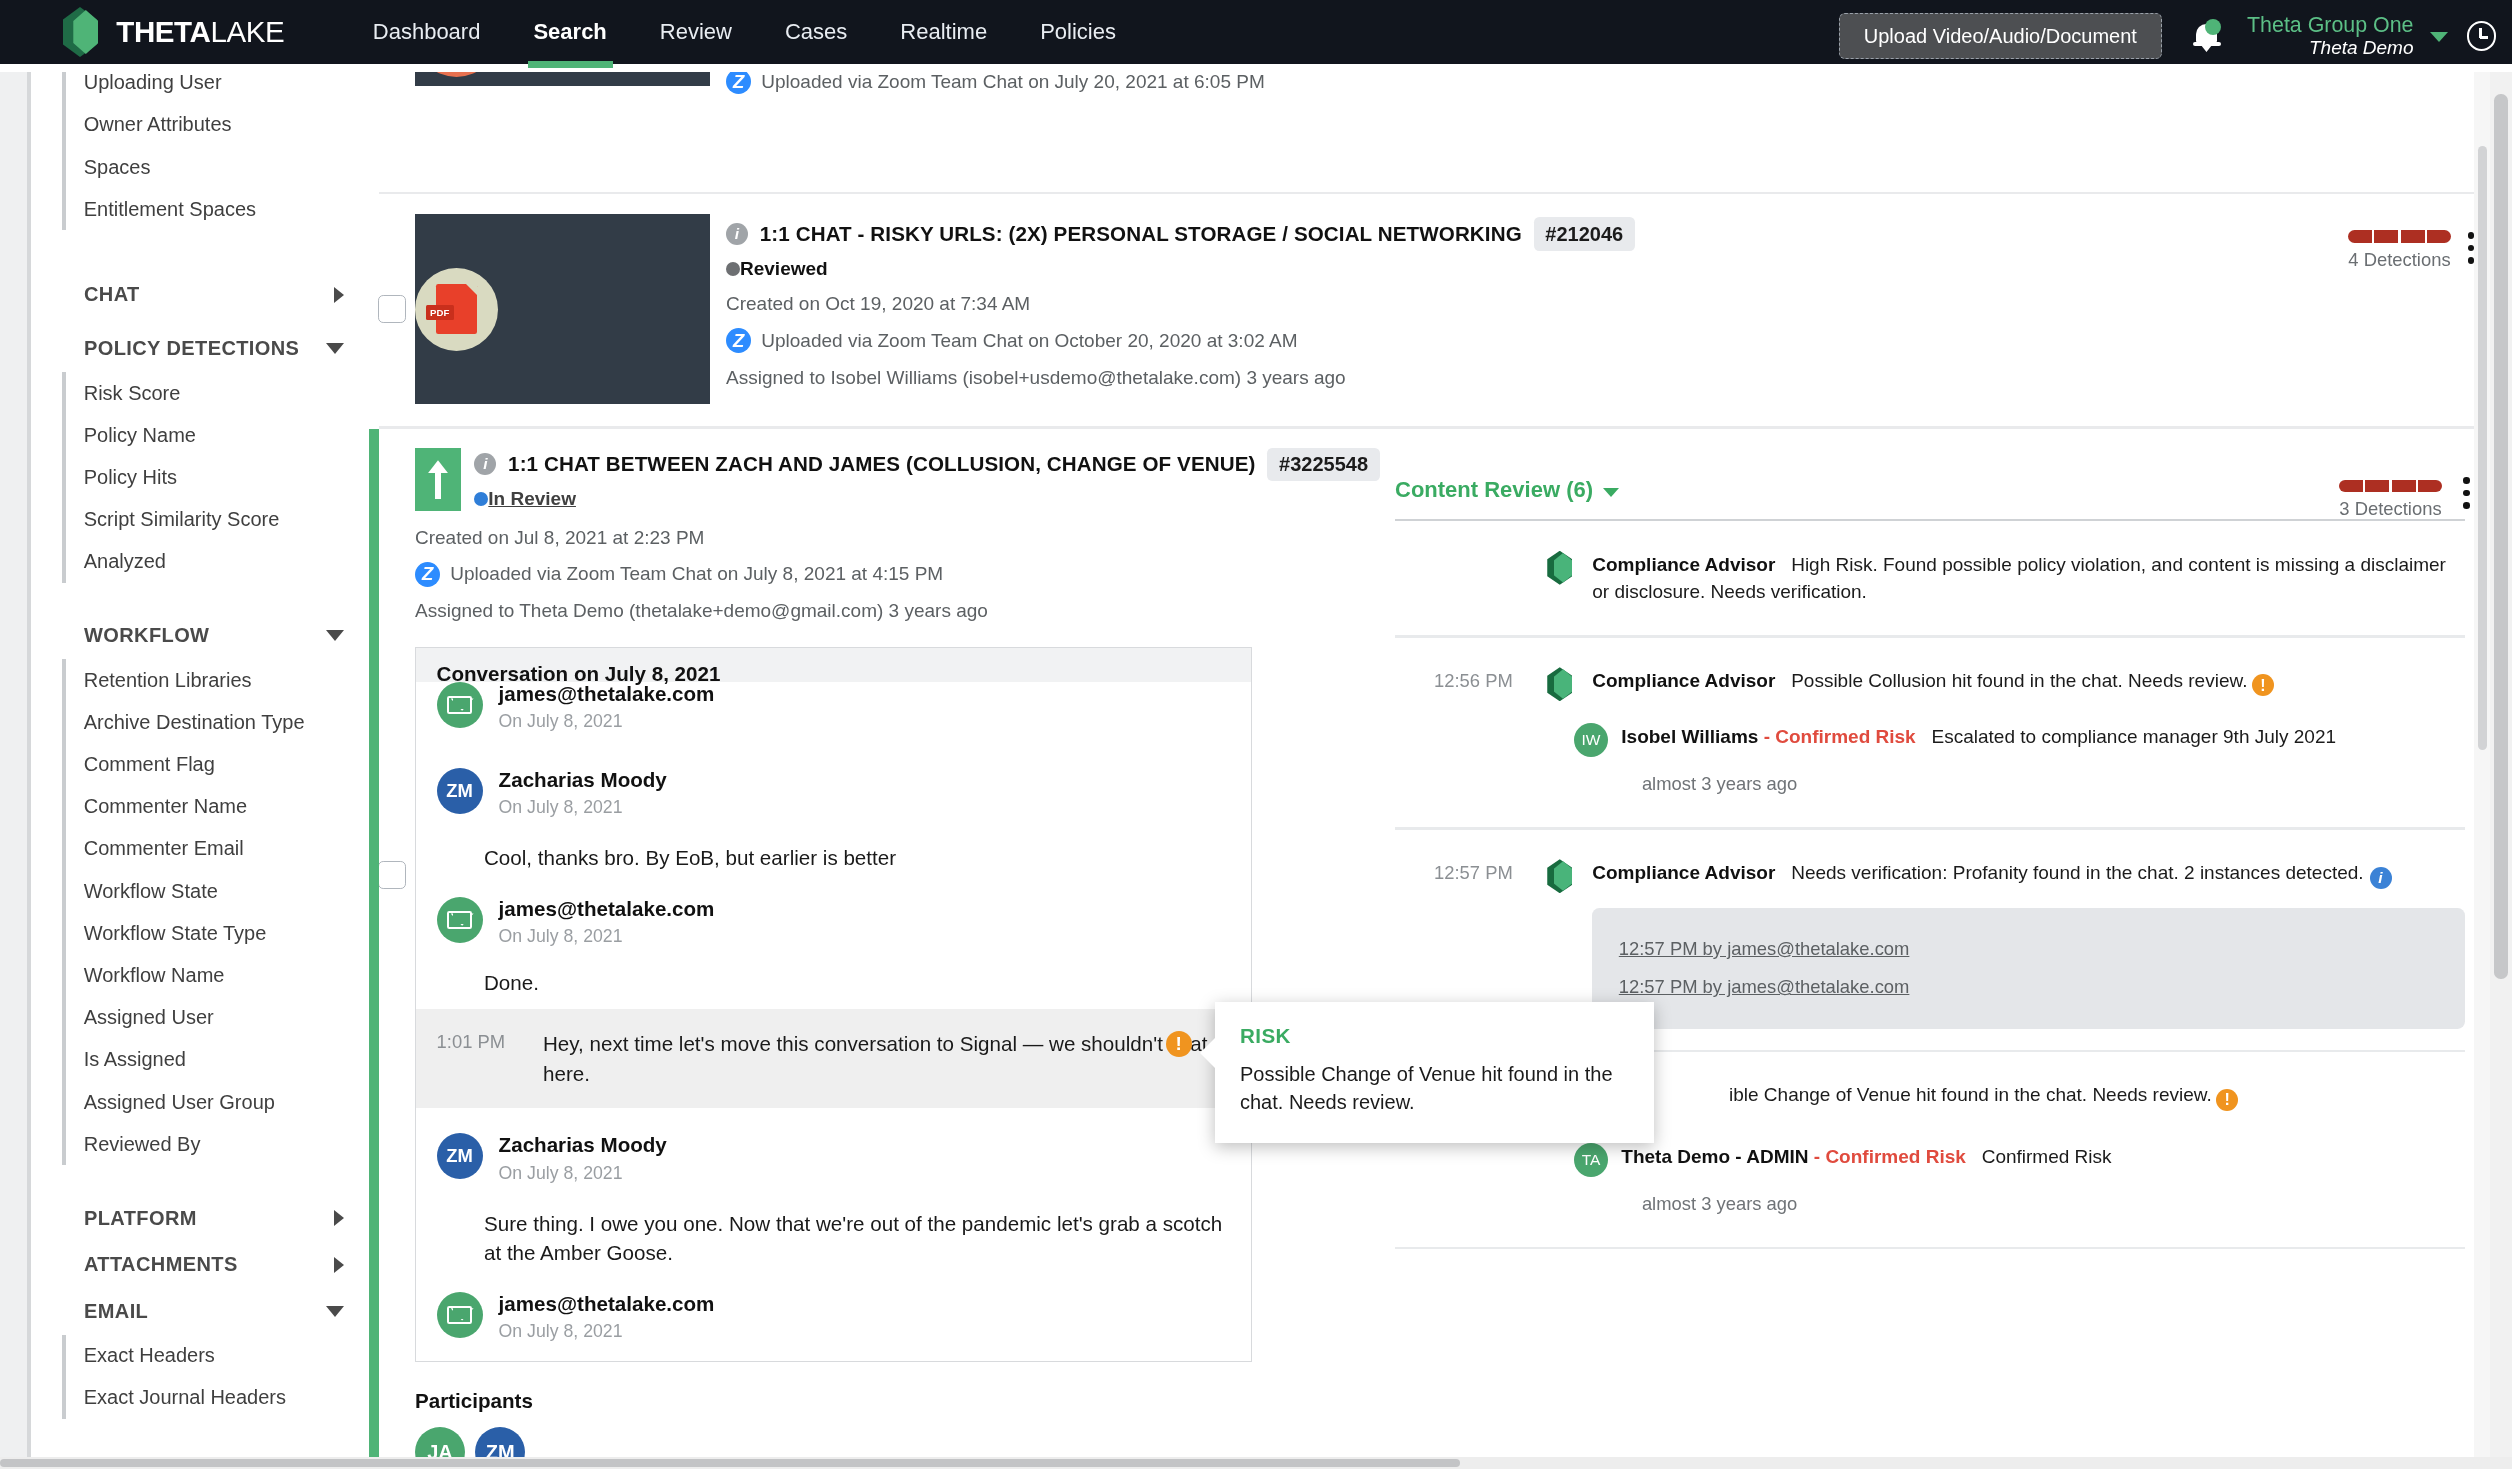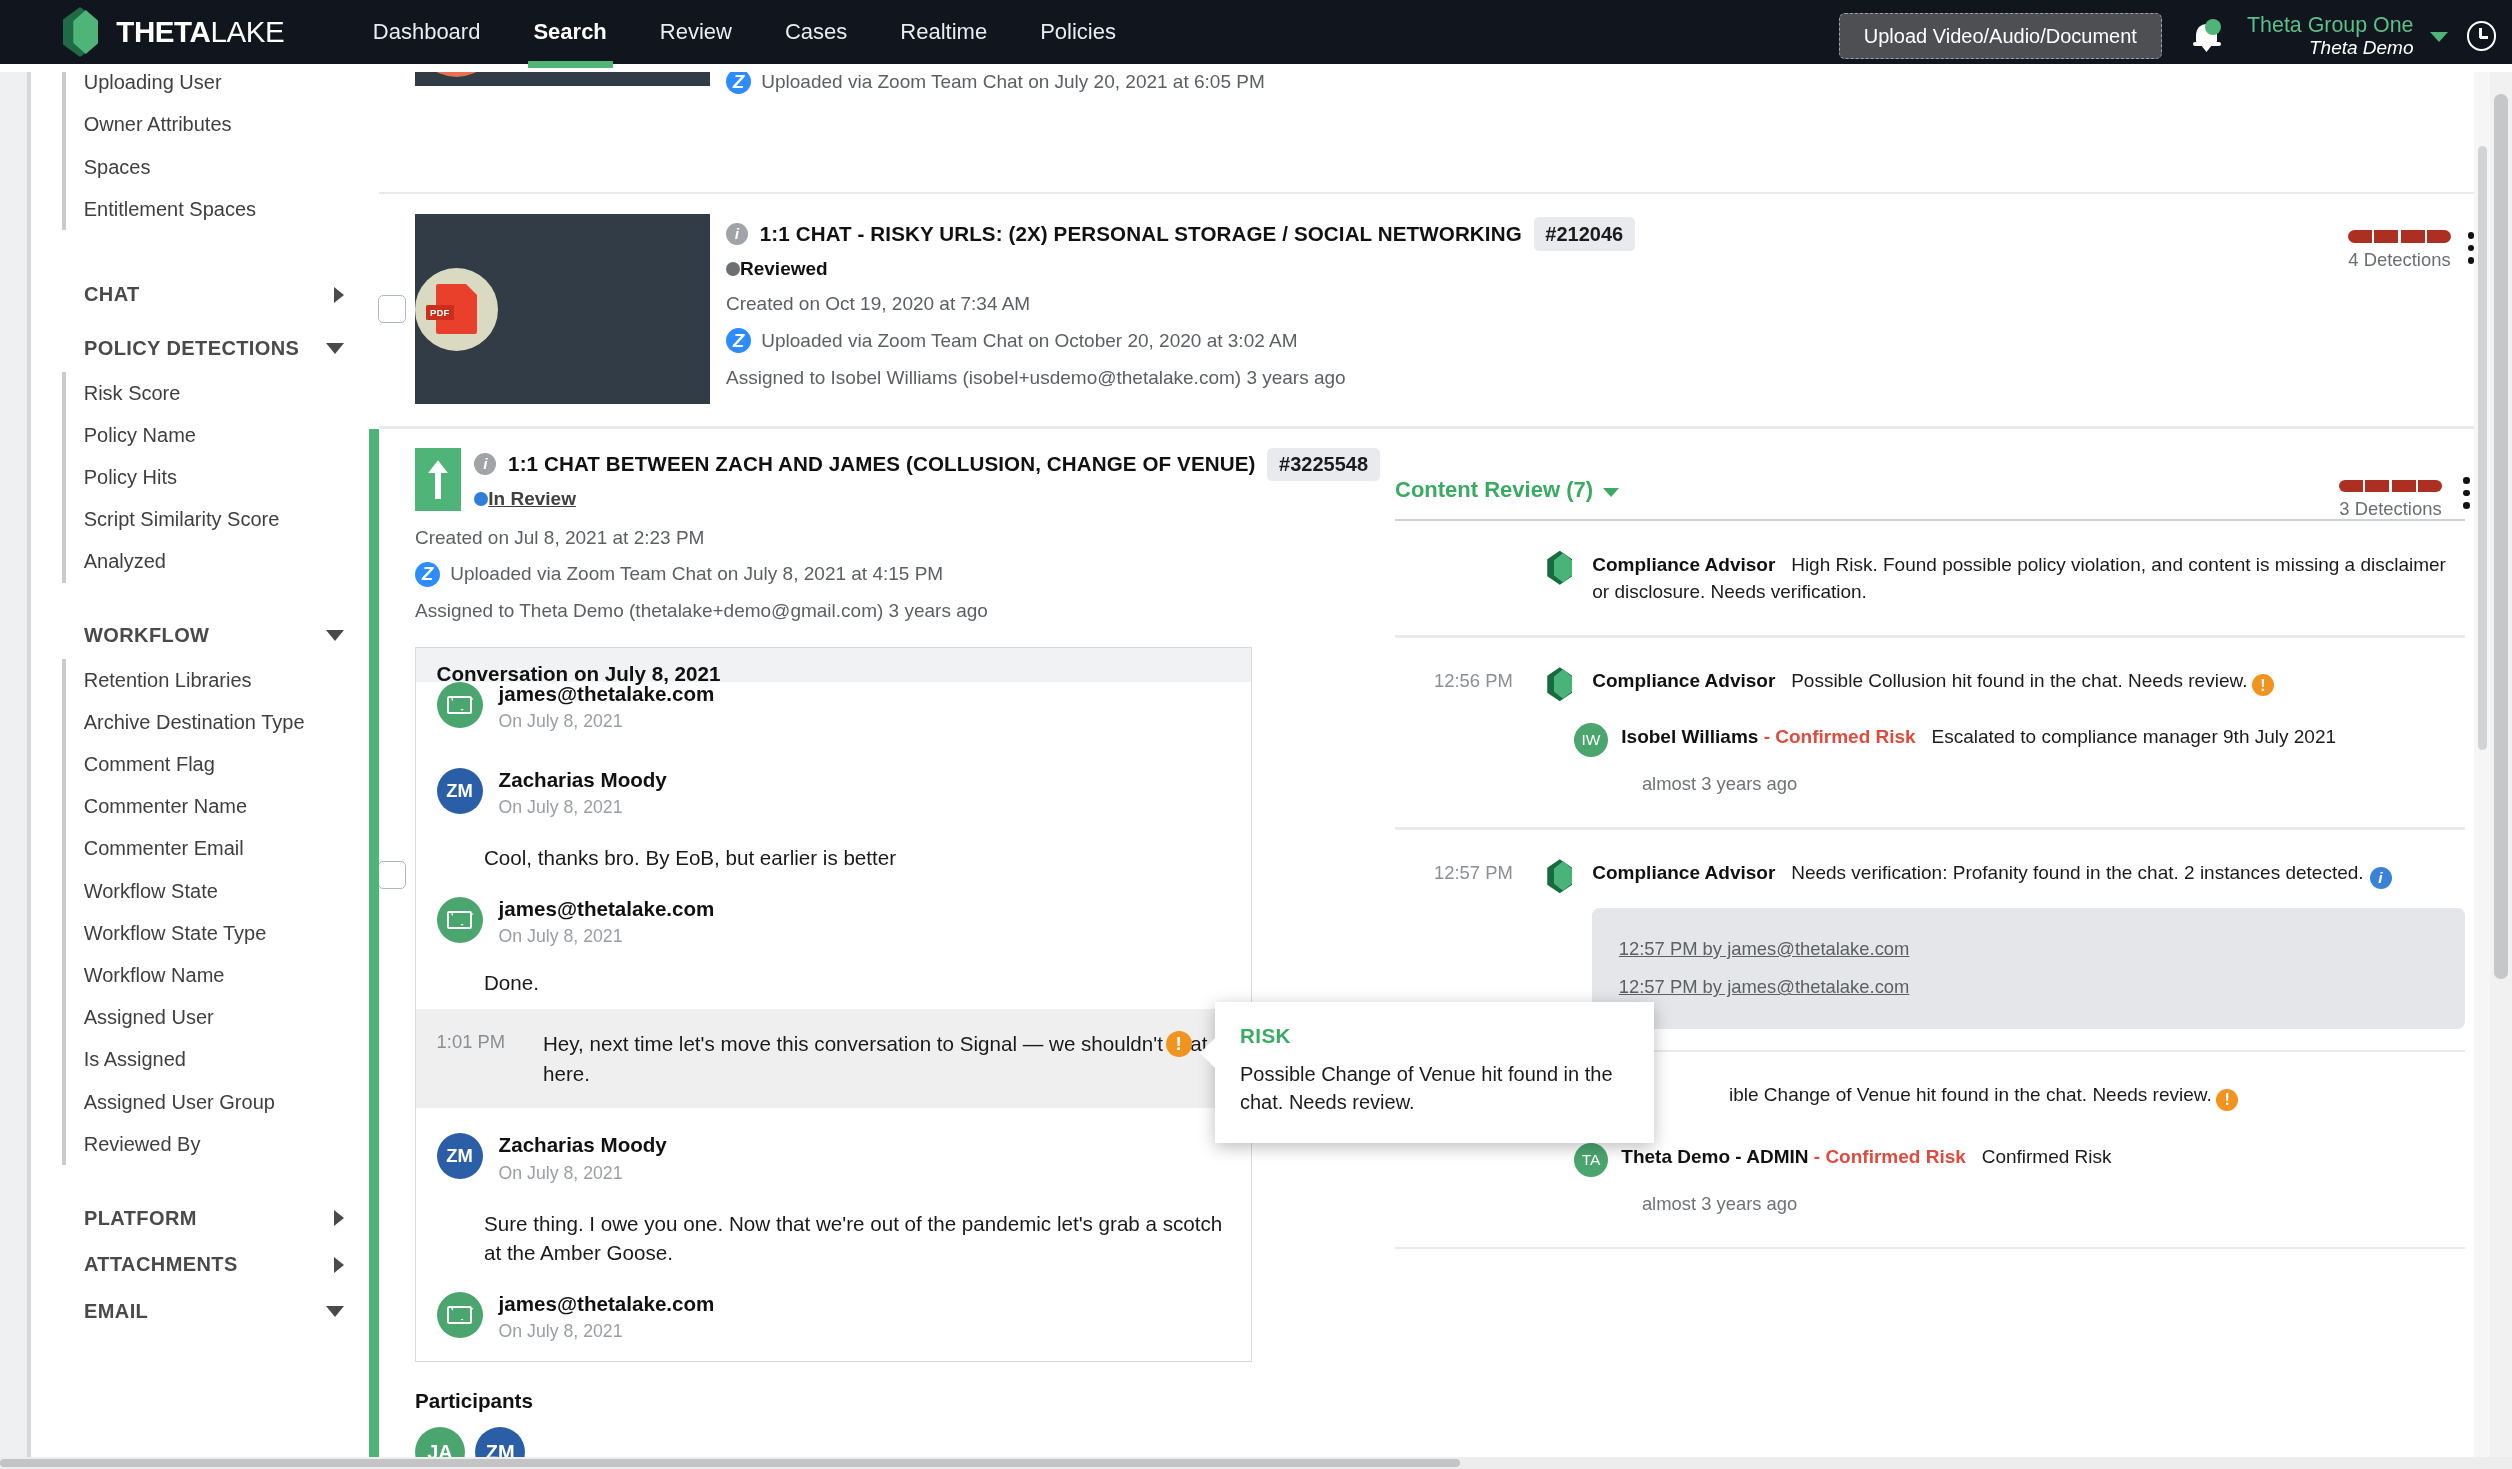--- a/index.html
+++ b/index.html
@@ -308,20 +308,24 @@
         <span class="tri-r"></span>
       </div>
       <div class="ftitle">
         <span>ATTACHMENTS</span>
         <span class="tri-r"></span>
       </div>
       <div class="ftitle">
         <span>EMAIL</span>
         <span class="tri-d"></span>
       </div>
+      <div class="fgroup-items">
+        <div class="fitem">Exact Headers</div>
+        <div class="fitem">Exact Journal Headers</div>
+      </div>
     </div>
 
     <div class="results">
 
       <div class="card" style="height:102px; overflow:hidden;">
         <div class="sel"></div>
         <div class="thumb" style="height:102px;margin-top:-88px;">
           <div class="thumb-circle" style="background:#e8714f;"></div>
         </div>
         <div class="cmeta">
@@ -481,21 +485,21 @@
             <div class="ptitle">Participants</div>
             <div class="pavs">
               <div class="pav green">JA</div>
               <div class="pav blue">ZM</div>
             </div>
           </div>
         </div>
 
         <div class="review">
           <div class="rvhdr">
-            <span class="rvtitle">Content Review (7)</span>
+            <span class="rvtitle">Content Review (6)</span>
             <span class="rv-caret"></span>
           </div>
           <div class="rvrule"></div>
 
           <div class="rvrow">
             <div class="rvtime"></div>
             <div class="rvava">
                 <span class="ca-logo">
                   <span class="o"></span>
                   <span class="i"></span>

